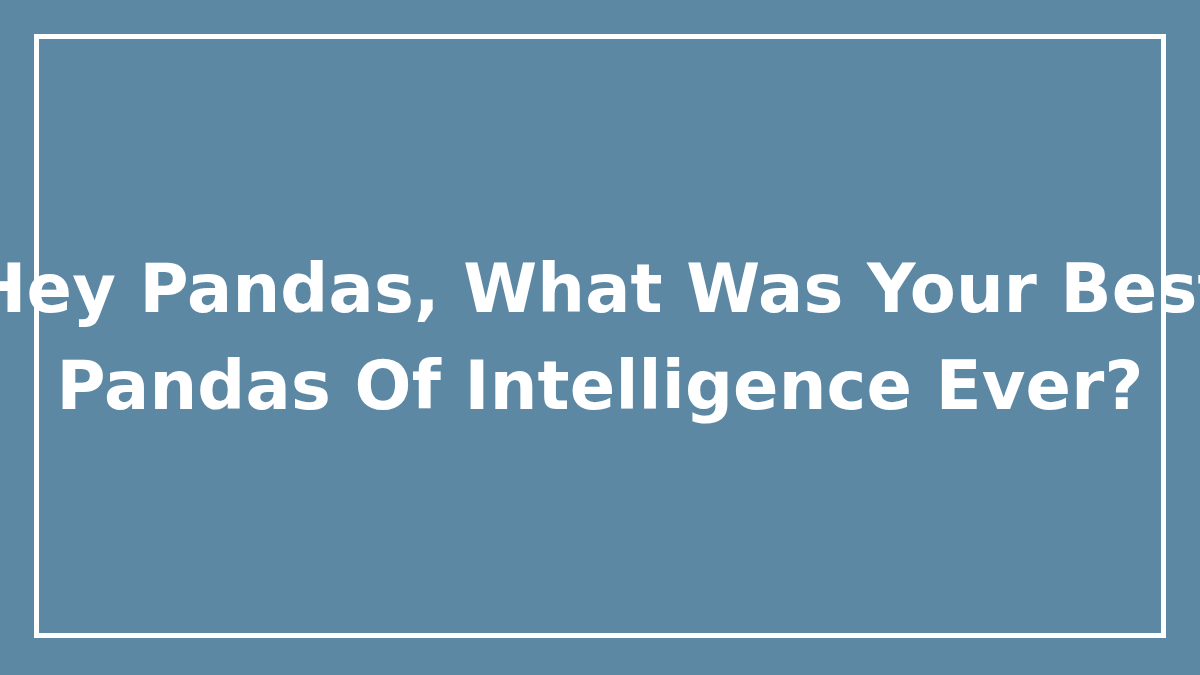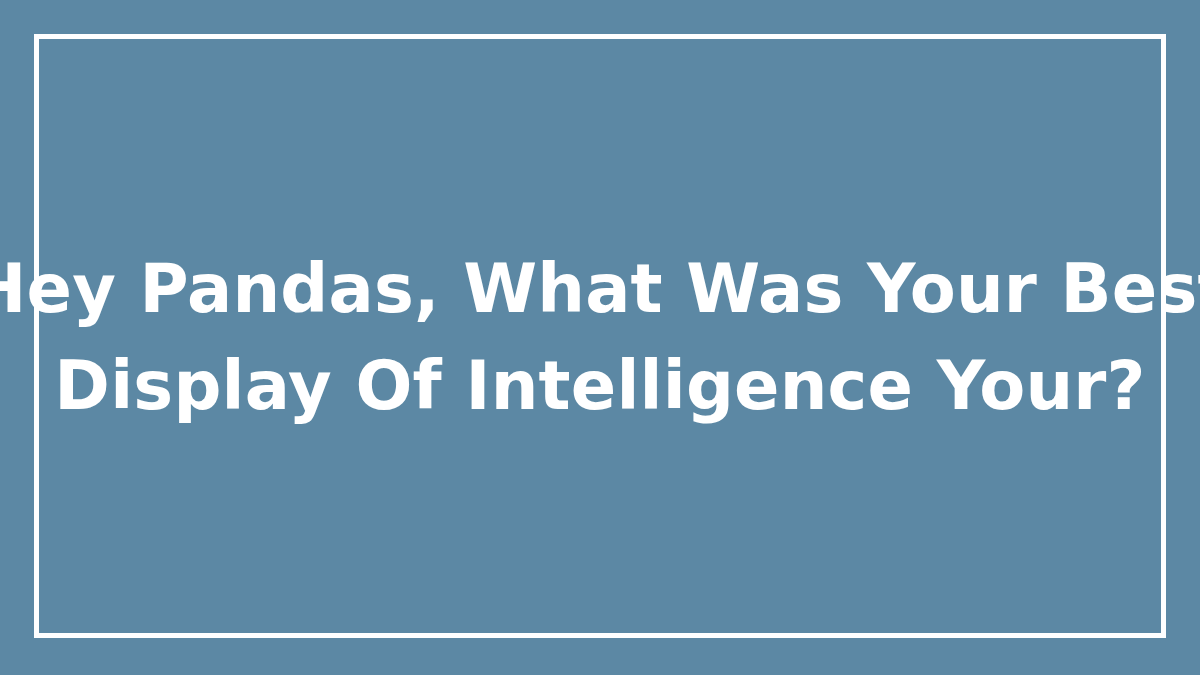--- a/index.html
+++ b/index.html
@@ -56,16 +56,16 @@
 </style>
 </head>
 <body>
 
 <div id="poster">
 
   <div id="poster-frame"></div>
 
   <div id="title-block">
     <span class="title-line">Hey Pandas, What Was Your Best</span>
-    <span class="title-line">Display Of Intelligence Your?</span>
+    <span class="title-line">Pandas Of Intelligence Ever?</span>
   </div>
 
 </div>
 
 </body></html>

